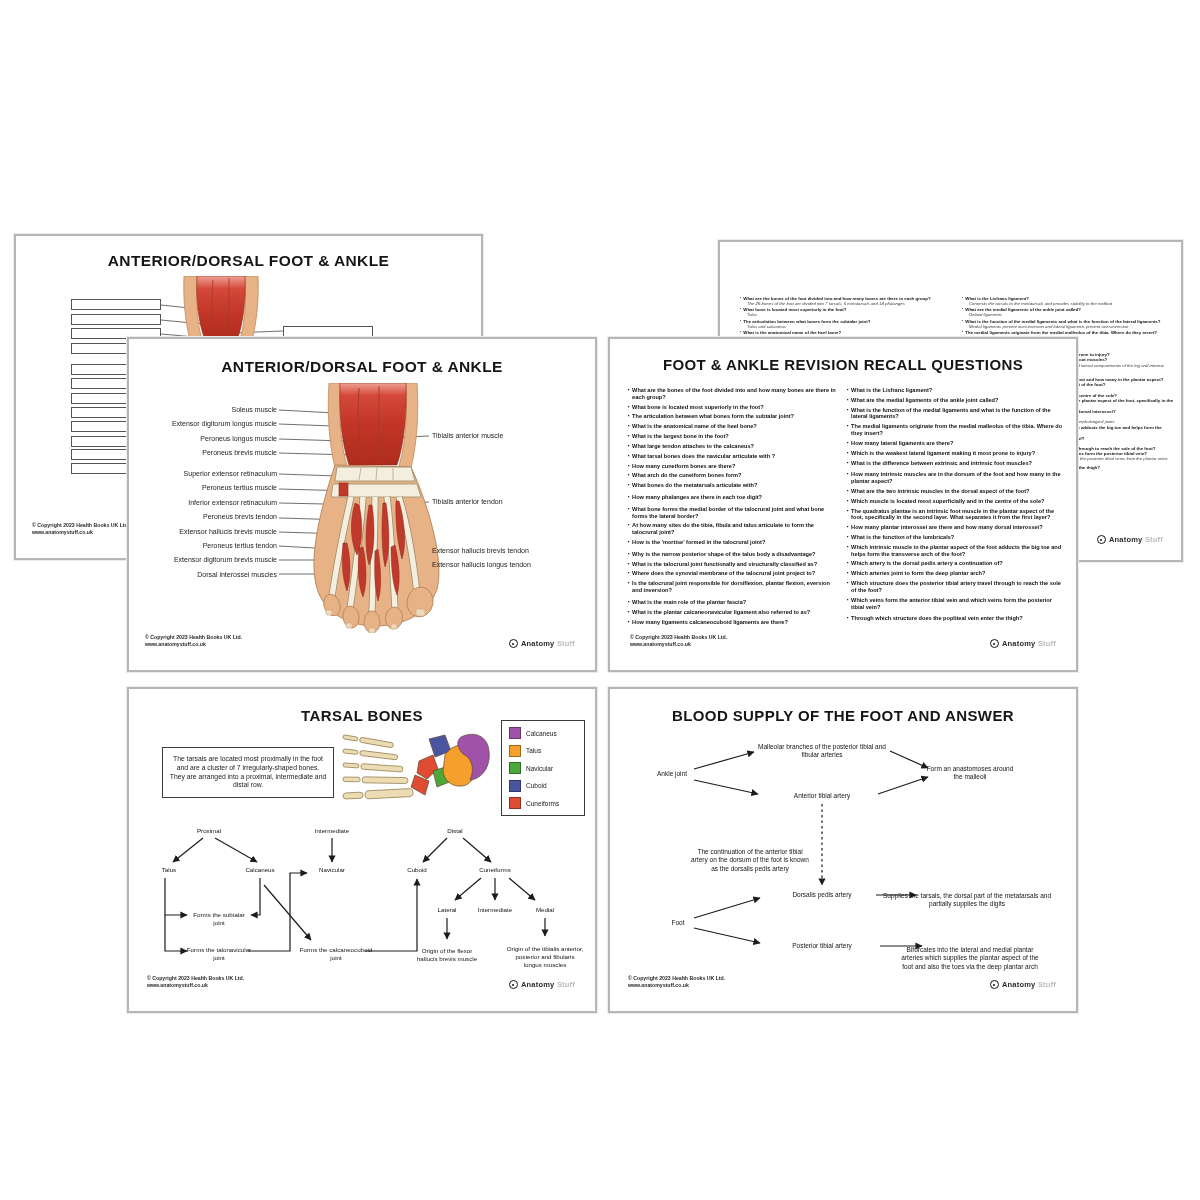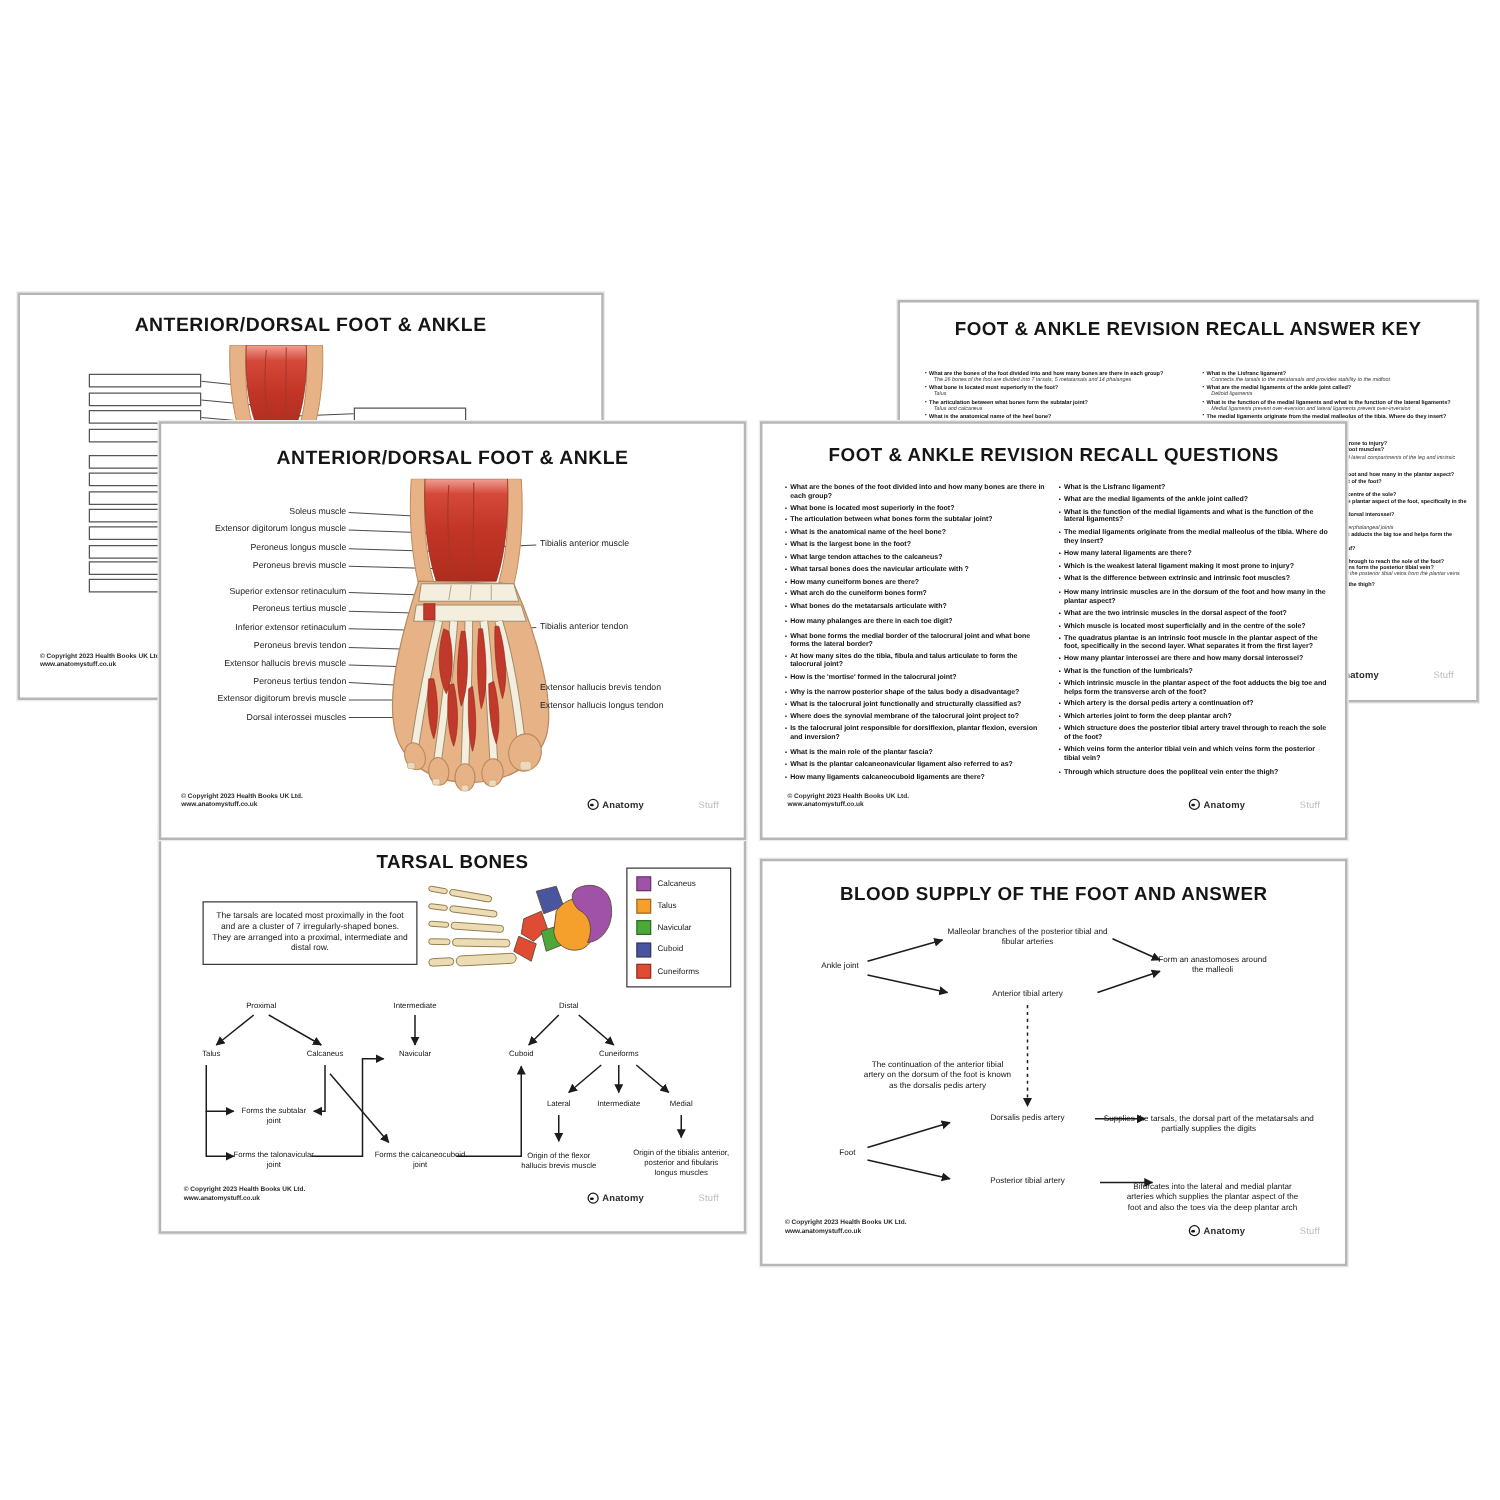--- a/index.html
+++ b/index.html
@@ -16,21 +16,21 @@
   .lbl-right { position:absolute; left:303px; font-size:7px; color:#1c1c1c; white-space:nowrap; }
   .lbl-row { height:14.4px; line-height:14.4px; }
   .leader-svg, .flow-svg { position:absolute; left:0; top:0; pointer-events:none; }
 
   
   .copyright { position:absolute; left:16px; bottom:22px; font-size:5.2px; line-height:1.35; font-weight:bold; color:#2a2a2a; }
   .logo { position:absolute; right:20px; bottom:22px; display:flex; align-items:flex-start; gap:2.5px; }
   .logo-ring { width:9px; height:9px; border:1.7px solid #151515; border-radius:50%; position:relative; }
   .logo-ring::before { content:""; position:absolute; left:1.2px; top:2.6px; width:2.2px; height:2.2px; background:#151515; border-radius:50%; }
   .logo-text-bold { font-size:7.5px; font-weight:bold; color:#2b2b2b; letter-spacing:.2px; }
-  .logo-text-light { font-size:7.5px; font-weight:normal; color:#bcbcbc; letter-spacing:.2px;margin-left:41px; }
+  .logo-text-light { font-size:7.5px; font-weight:bold; color:#bcbcbc; letter-spacing:.2px; }
 
   
   .qcol { position:absolute; top:48px; }
   .q-item { display:flex; font-size:5.6px; font-weight:bold; line-height:1.22; margin-bottom:3px; color:#111; }
   .q-item::before { content:"▪"; font-size:4.5px; margin-right:2.5px; }
   .q-item.gap { margin-top:5px; }
 
   
   .akcol { position:absolute; top:54px; }
   .ak-q { display:flex; font-size:4.4px; font-weight:bold; line-height:1.18; color:#111; }
@@ -100,21 +100,20 @@
 
     <div class="blank-box" style="left:267px; top:90px;"></div>
 
     <div class="copyright">
       <div>© Copyright 2023 Health Books UK Ltd.</div>
       <div>www.anatomystuff.co.uk</div>
     </div>
   </div>
 
   <div class="page" style="left:718px; top:240px; width:465px; height:322px; z-index:1;">
-    <div class="ptitle" style="top:13px; font-size:15px;">FOOT &amp; ANKLE REVISION RECALL ANSWER KEY</div>
 
     <div class="akcol" style="left:20px; width:214px;">
 
         <div class="ak-pair">
           <div class="ak-q">What are the bones of the foot divided into and how many bones are there in each group?</div>
           <div class="ak-a">The 26 bones of the foot are divided into 7 tarsals, 5 metatarsals and 14 phalanges</div>
         </div>
 
         <div class="ak-pair">
           <div class="ak-q">What bone is located most superiorly in the foot?</div>
@@ -437,21 +436,21 @@
       <div>© Copyright 2023 Health Books UK Ltd.</div>
       <div>www.anatomystuff.co.uk</div>
     </div>
     <div class="logo">
       <span class="logo-ring"></span>
       <span class="logo-text-bold">Anatomy</span>
         <span class="logo-text-light">Stuff</span>
     </div>
   </div>
 
-  <div class="page" style="left:127px; top:661px; width:470px; height:326px; z-index:1;">
+  <div class="page" style="left:127px; top:687px; width:470px; height:326px; z-index:1;">
     <div class="ptitle" style="top:18px; font-size:15px;">TARSAL BONES</div>
 
     <div class="intro-box">The tarsals are located most proximally in the foot and are a cluster of 7 irregularly-shaped bones. They are arranged into a proximal, intermediate and distal row.</div>
 
     <svg style="position:absolute; left:212px; top:38px;" width="150" height="85" viewBox="0 0 150 85">
       <g fill="#ecdcb4" stroke="#8a7040" stroke-width="0.7">
         <g transform="rotate(10 4 10)">
             <rect x="2" y="8" width="15" height="4" rx="2"></rect>
             <rect x="19" y="7.5" width="34" height="5" rx="2.5"></rect>
           </g>

